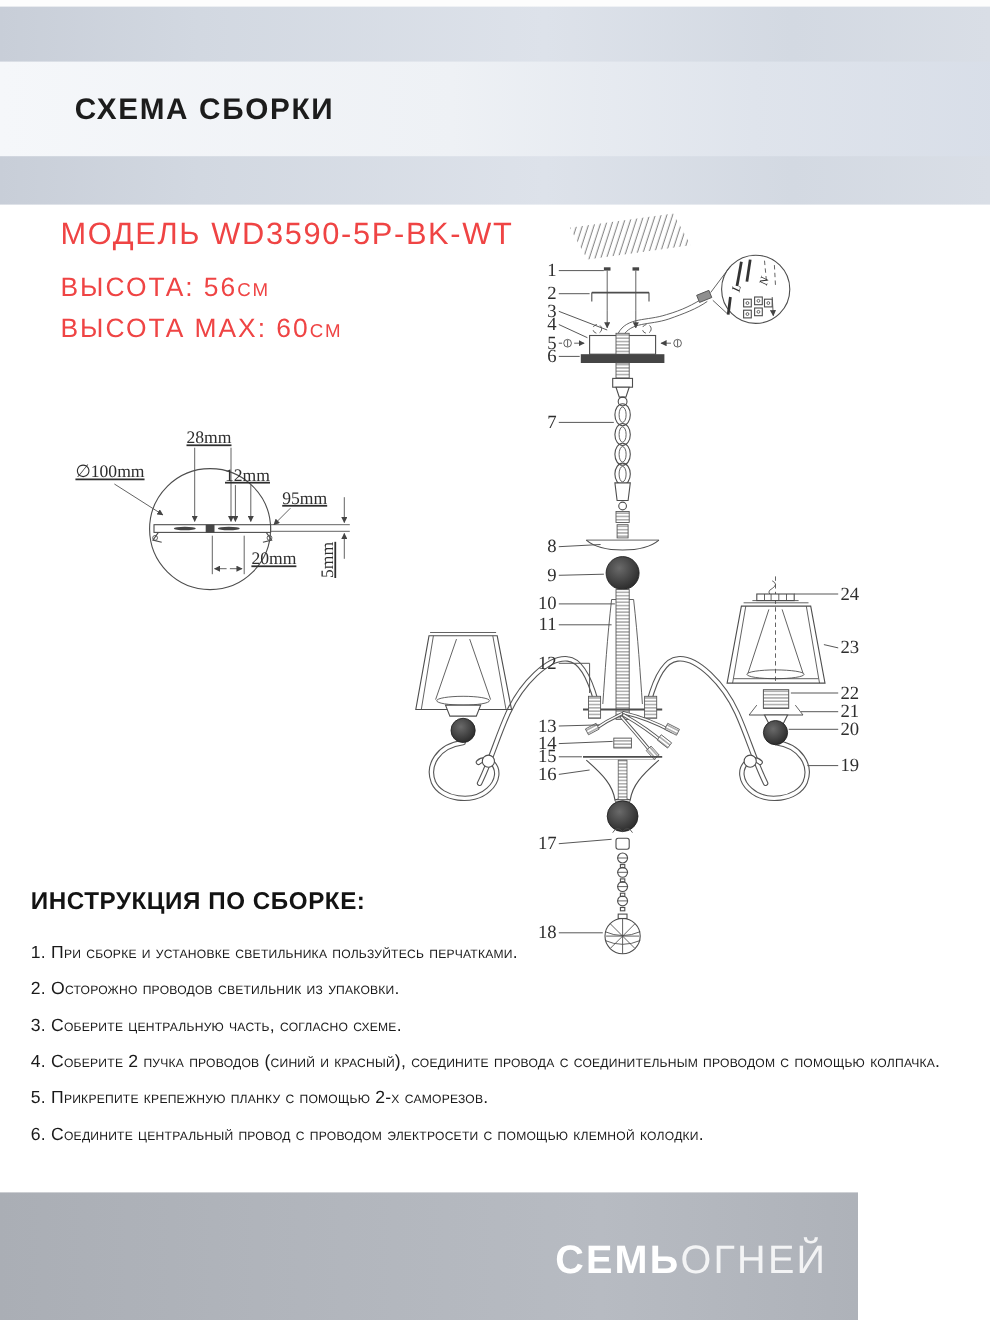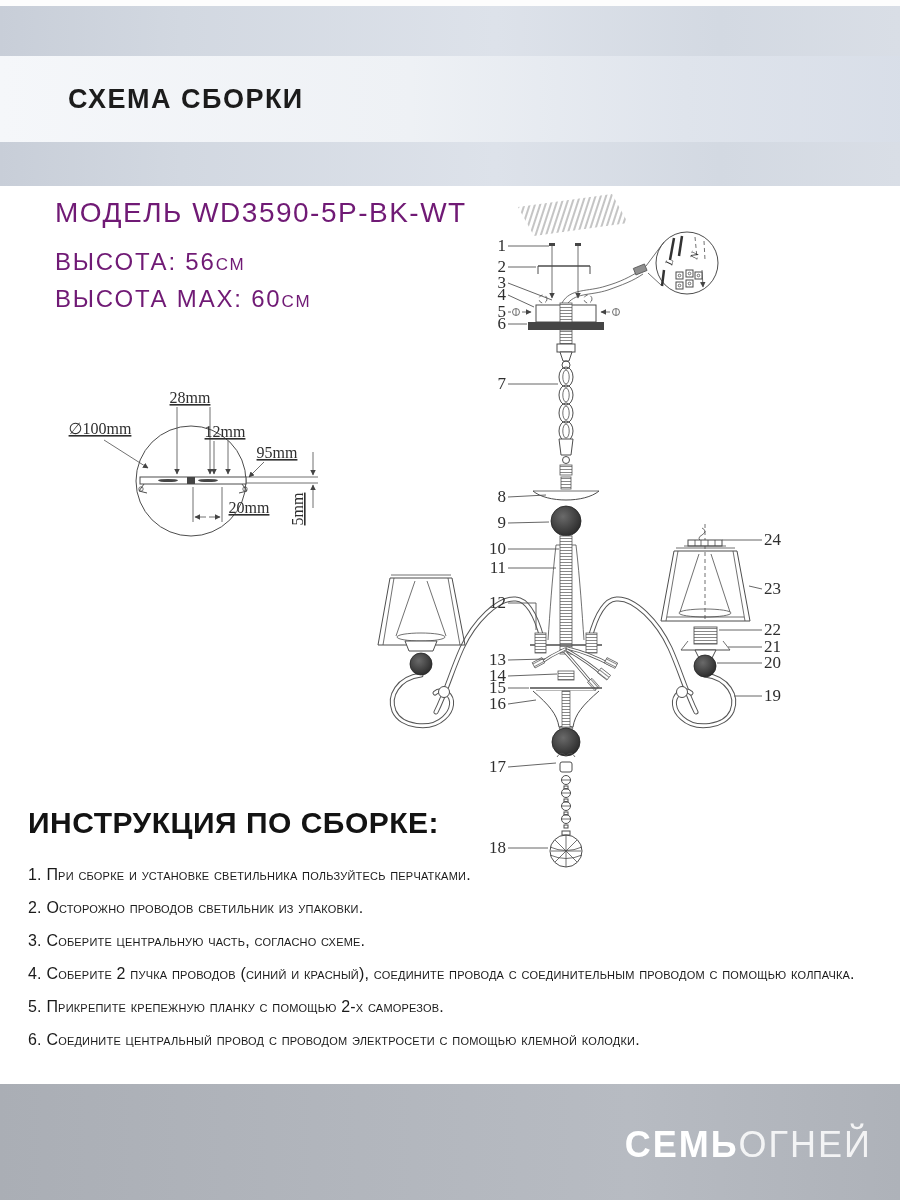--- a/index.html
+++ b/index.html
@@ -7,49 +7,49 @@
         font-family:"Liberation Sans",sans-serif;margin:0 auto;}
   
   .hdr{position:absolute;left:0;top:0;width:900px;height:186px;
        background:linear-gradient(90deg,#c8ced8 0%,#d2d8e1 20%,#dde2ea 55%,#d3d9e2 80%,#d9dee6 100%);}
   .hdr:before{content:"";position:absolute;left:0;top:0;width:900px;height:6px;background:#fdfdfd;}
   .hdr-band{position:absolute;left:0;top:56px;width:900px;height:86px;
        background:linear-gradient(90deg,#f5f7fa 0%,#eef1f5 45%,#dfe4ec 75%,#d8dee8 100%);
        display:flex;align-items:center;padding-left:13px;}
   .hdr-title{margin-left:55px;font-size:27px;font-weight:bold;letter-spacing:1.5px;color:#1c1c1c;}
   
-  .product{position:absolute;left:55px;top:196px;color:#701a75;font-variant:small-caps;}
+  .product{position:absolute;left:55px;top:196px;color:#ef4444;font-variant:small-caps;}
   .product .model{font-size:28px;letter-spacing:1.5px;line-height:34px;margin-bottom:13px;}
   .product .spec{font-size:24px;letter-spacing:1.8px;line-height:37px;}
   
   .diagram{position:absolute;left:0;top:0;width:900px;height:1200px;}
   .ln{stroke:#4d4d4d;stroke-width:1;fill:none;}
   .lnt{stroke:#4d4d4d;stroke-width:0.8;fill:none;}
   .thk{stroke:#4d4d4d;stroke-width:1.6;fill:none;}
   .fillw{fill:#ffffff;stroke:#4d4d4d;stroke-width:1;}
   .darkf{fill:#454545;stroke:none;}
   .tube-o{stroke:#555;stroke-width:5;fill:none;stroke-linecap:round;}
   .tube-i{stroke:#fff;stroke-width:3;fill:none;stroke-linecap:round;}
   .stub-o{stroke:#555;stroke-width:3;fill:none;stroke-linecap:round;}
   .stub-i{stroke:#fff;stroke-width:1.4;fill:none;stroke-linecap:round;}
   .callout{font-family:"Liberation Serif",serif;font-size:17px;fill:#2e2e2e;}
   .dim{font-family:"Liberation Serif",serif;font-size:16px;fill:#2e2e2e;text-decoration:underline;}
   .wlabel{font-family:"Liberation Serif",serif;font-style:italic;font-size:11px;fill:#2e2e2e;}
   .leader{stroke:#555;stroke-width:0.9;fill:none;}
   .dash{stroke-dasharray:4 3;}
   
   .instructions{position:absolute;left:28px;top:806px;width:852px;color:#131313;}
-  .instructions h2{margin:0 0 24px 0;font-size:30px;font-weight:bold;letter-spacing:0.5px;}
+  .instructions h2{margin:0 0 24px 0;font-size:22px;font-weight:bold;letter-spacing:0.5px;}
   .inst-list{list-style:none;margin:0;padding:0;}
   .inst-item{font-size:16px;line-height:22px;margin-bottom:11px;letter-spacing:0.2px;
              padding-left:26px;text-indent:-26px;color:#1a1a1a;}
   .inst-item .num{font-variant:normal;}
   .inst-item .txt{font-variant:small-caps;}
   
-  .ftr{position:absolute;left:0;top:1084px;width:900px;height:116px;
+  .ftr{position:absolute;left:0;top:1084px;width:780px;height:116px;
        background:linear-gradient(90deg,#aaaeb5 0%,#b2b6bd 40%,#b7bbc2 70%,#aeb2b9 100%);
        display:flex;align-items:center;justify-content:flex-end;}
   .brand{margin-right:28px;font-size:36px;letter-spacing:2px;color:#ffffff;margin-top:6px;}
   .brand .b{font-weight:bold;}
   .brand .l{font-weight:normal;opacity:0.85;}
 </style>
 </head>
 <body>
 
 <div class="page">

